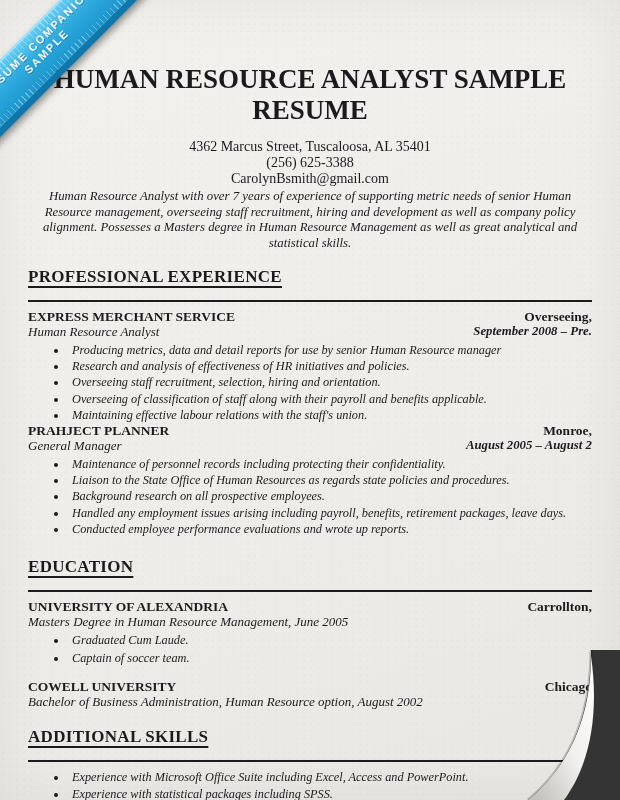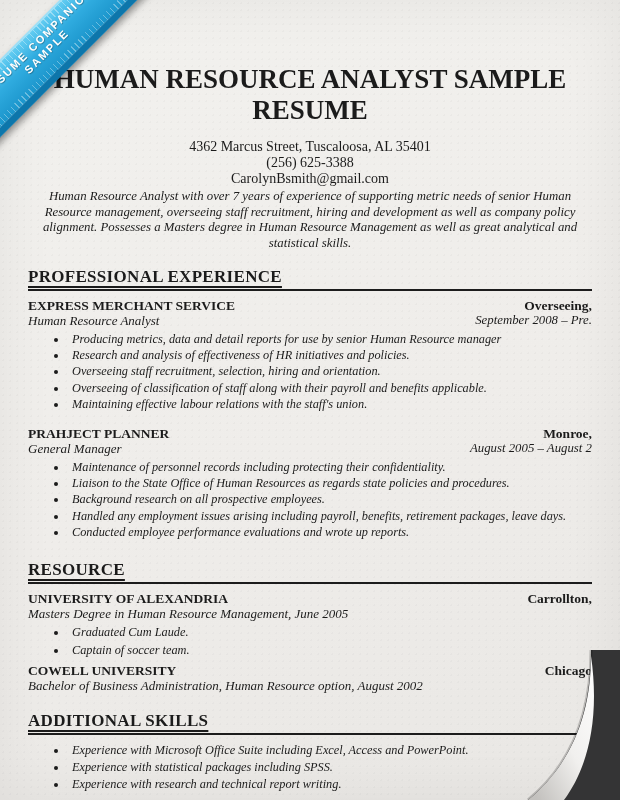--- a/index.html
+++ b/index.html
@@ -52,32 +52,32 @@
   .rtitle {
     text-align:center; font-weight:bold; font-size:27px; line-height:31px;
     max-width:532px; margin:0 auto;
   }
   .contact { text-align:center; font-size:14px; line-height:16px; margin-top:13px; }
   .summary {
     text-align:center; font-style:italic; font-size:12.8px; line-height:15.5px;
     max-width:552px; margin:2px auto 0 auto;
   }
   .sec-head {
-    border-bottom:2px solid #1c1c1c; padding-bottom:2px; margin-top:16px;
+    border-bottom:2px solid #1c1c1c; padding-bottom:13px; margin-top:16px;
     font-size:17px; font-weight:bold; letter-spacing:0.3px;
   }
   .sec-head span {
     text-decoration:underline; text-decoration-thickness:2px; text-underline-offset:4px;
   }
   .entry { margin-top:7px; }
   .entry-row { display:flex; justify-content:space-between; }
   .org { font-weight:bold; font-size:13.5px; line-height:15px; }
   .loc { font-weight:bold; font-size:13.5px; line-height:15px; text-align:right; }
   .role { font-style:italic; font-size:13px; line-height:15px;font-family:Liberation Serif, serif; }
-  .dates { font-style:italic; font-size:12.8px; line-height:15px; text-align:right; white-space:nowrap; }
+  .dates { font-style:italic; font-size:12.8px; line-height:15px; text-align:right; white-space:nowrap;font-weight:bold; }
   ul.bullets { margin:3px 0 0 0; padding-left:40px;font-style:italic; }
   ul.bullets li { font-size:12.3px; line-height:16.2px; padding-left:4px; }
   .skills ul.bullets { margin-top:7px; }
   .skills ul.bullets li { line-height:17px; }
   
   .curl { position:absolute; right:0; bottom:0; z-index:6; display:block; }
 </style>
 </head>
 <body>
 
@@ -119,57 +119,57 @@
       </div>
       <ul class="bullets">
         <li>Producing metrics, data and detail reports for use by senior Human Resource manager</li>
         <li>Research and analysis of effectiveness of HR initiatives and policies.</li>
         <li>Overseeing staff recruitment, selection, hiring and orientation.</li>
         <li>Overseeing of classification of staff along with their payroll and benefits applicable.</li>
         <li>Maintaining effective labour relations with the staff's union.</li>
       </ul>
     </div>
 
-    <div class="entry" style="margin-top:14px;">
+    <div class="entry" style="margin-top:0;">
       <div class="entry-row">
         <span class="org">PRAHJECT PLANNER</span>
         <span class="loc">Monroe,</span>
       </div>
       <div class="entry-row">
         <span class="role">General Manager</span>
         <span class="dates">August 2005 – August 2</span>
       </div>
       <ul class="bullets">
         <li>Maintenance of personnel records including protecting their confidentiality.</li>
         <li>Liaison to the State Office of Human Resources as regards state policies and procedures.</li>
         <li>Background research on all prospective employees.</li>
         <li>Handled any employment issues arising including payroll, benefits, retirement packages, leave days.</li>
         <li>Conducted employee performance evaluations and wrote up reports.</li>
       </ul>
     </div>
 
     <div class="sec-head" style="margin-top:20px;">
-      <span>RESOURCE</span>
+      <span>EDUCATION</span>
     </div>
 
     <div class="entry">
       <div class="entry-row">
         <span class="org">UNIVERSITY OF ALEXANDRIA</span>
         <span class="loc">Carrollton,</span>
       </div>
       <div class="entry-row">
         <span class="role">Masters Degree in Human Resource Management, June 2005</span>
       </div>
       <ul class="bullets">
         <li style="line-height:17.5px;">Graduated Cum Laude.</li>
         <li style="line-height:17.5px;">Captain of soccer team.</li>
       </ul>
     </div>
 
-    <div class="entry" style="margin-top:4px;">
+    <div class="entry" style="margin-top:12px;">
       <div class="entry-row">
         <span class="org">COWELL UNIVERSITY</span>
         <span class="loc">Chicago</span>
       </div>
       <div class="entry-row">
         <span class="role">Bachelor of Business Administration, Human Resource option, August 2002</span>
       </div>
     </div>
 
     <div class="sec-head" style="margin-top:18px;">

